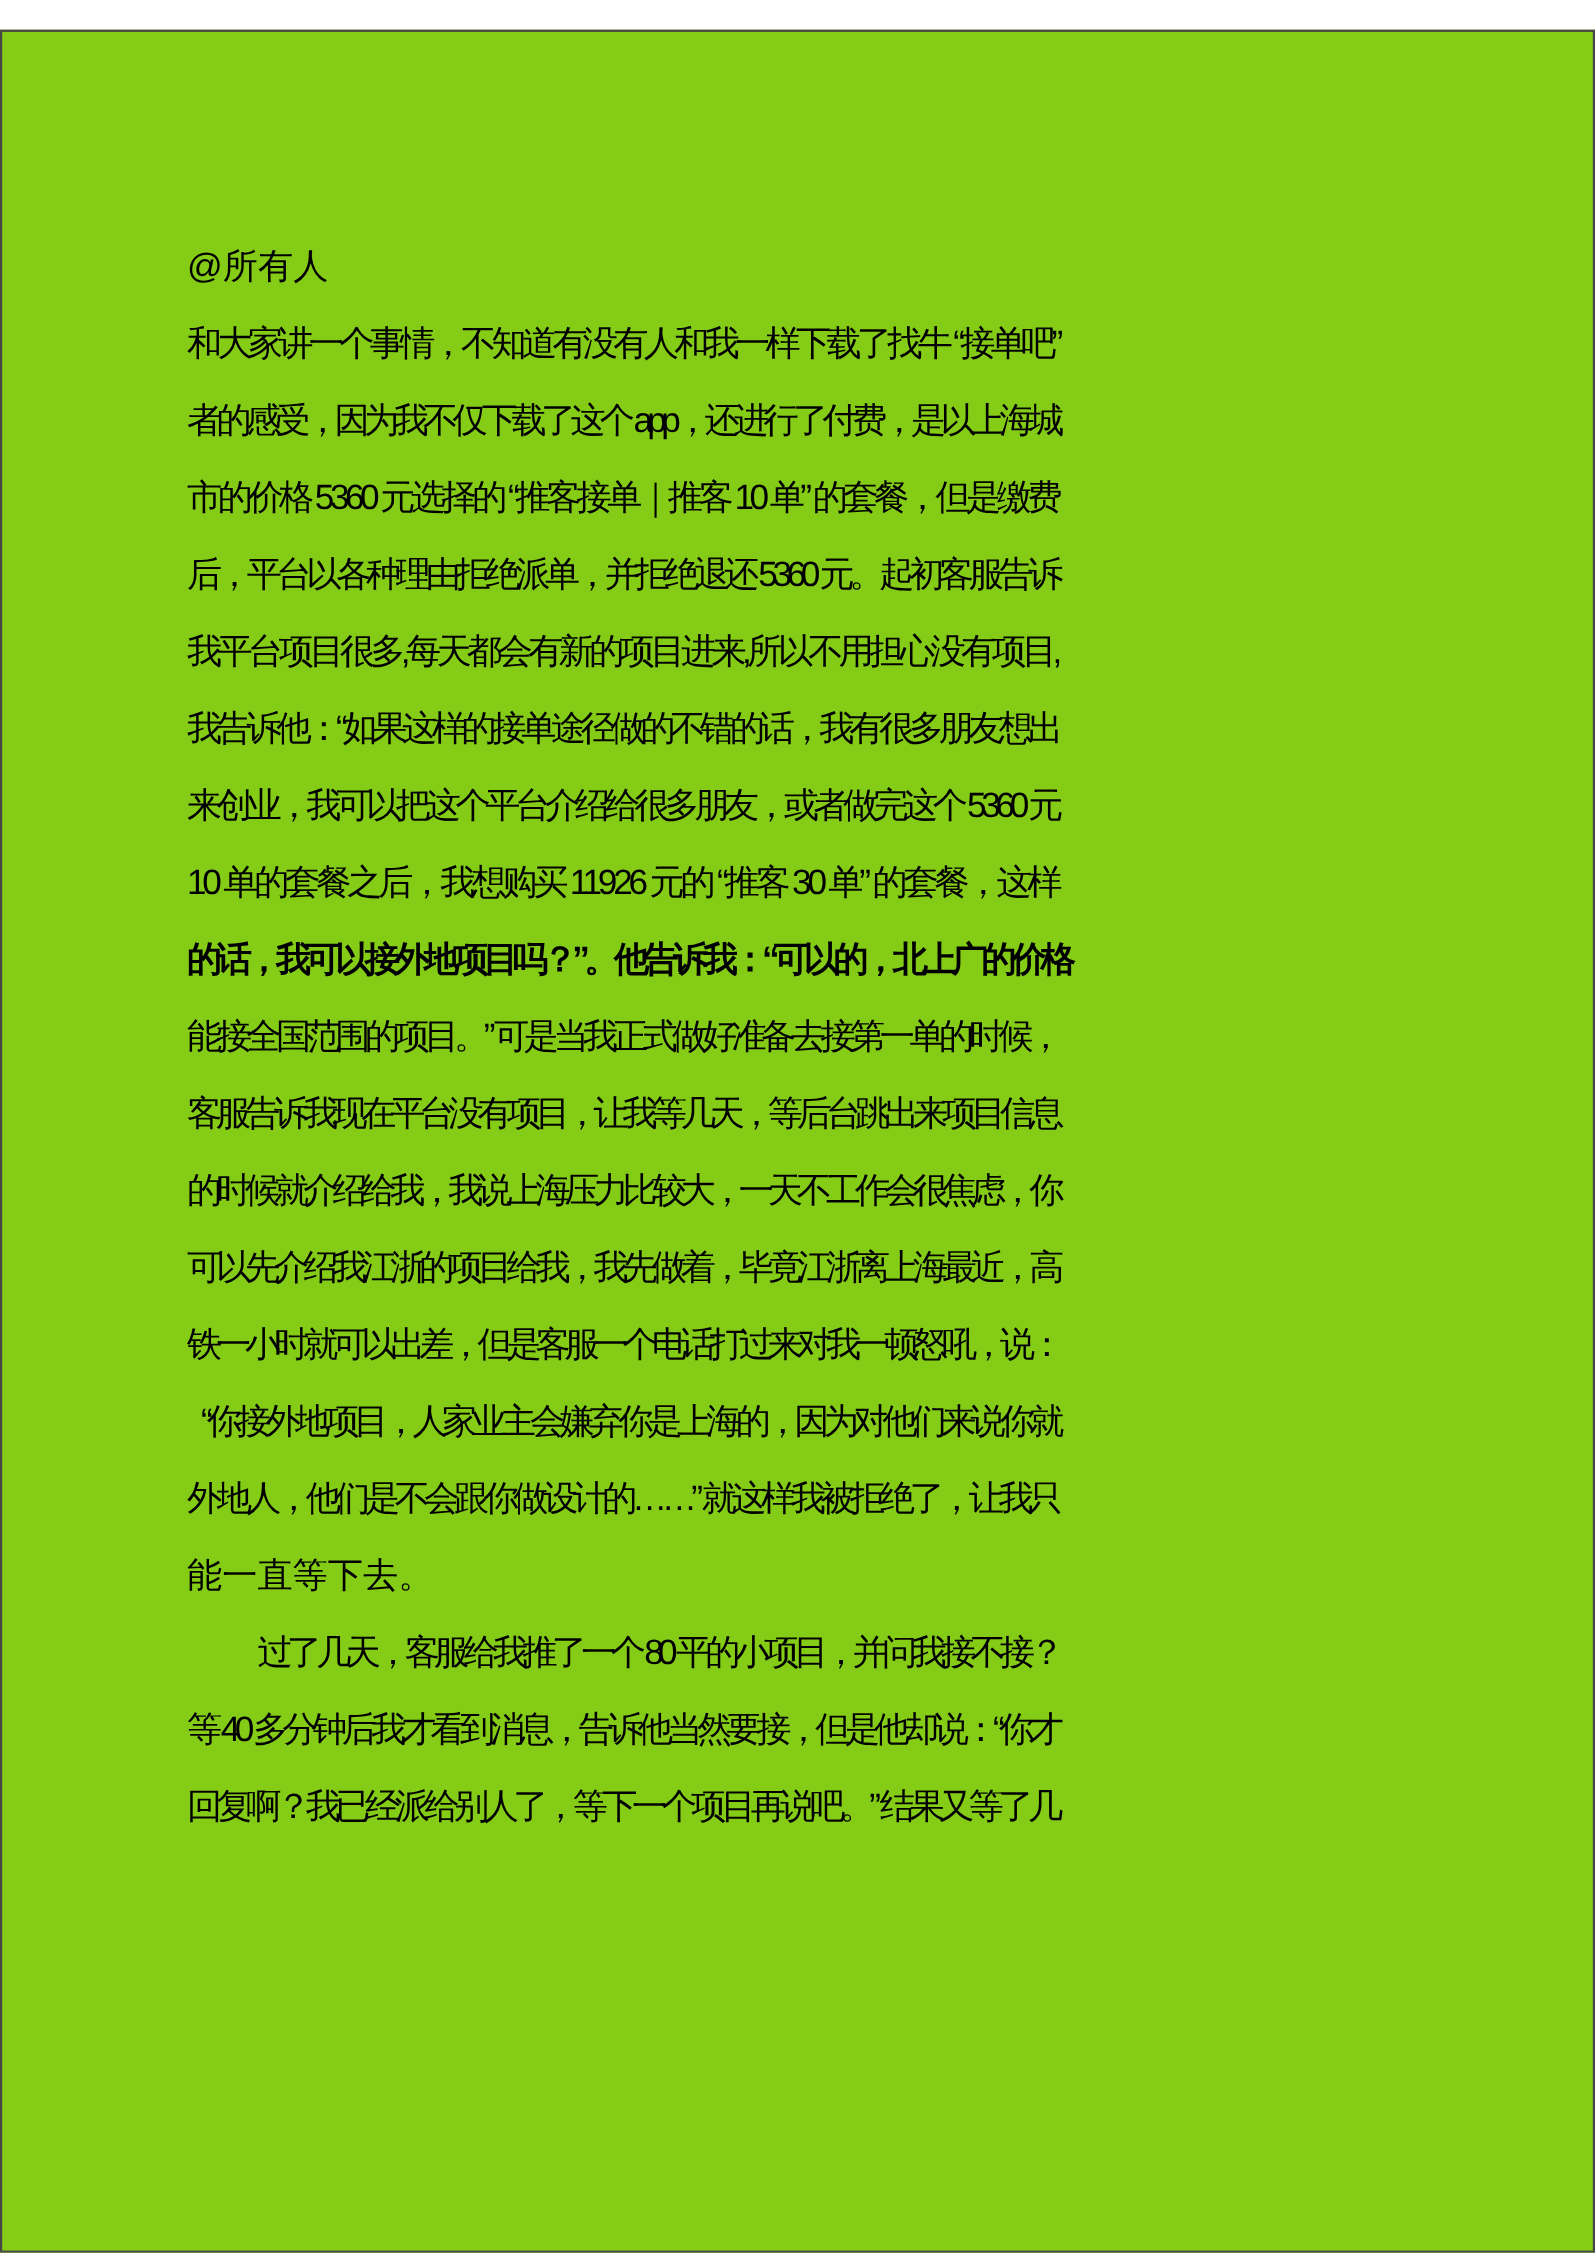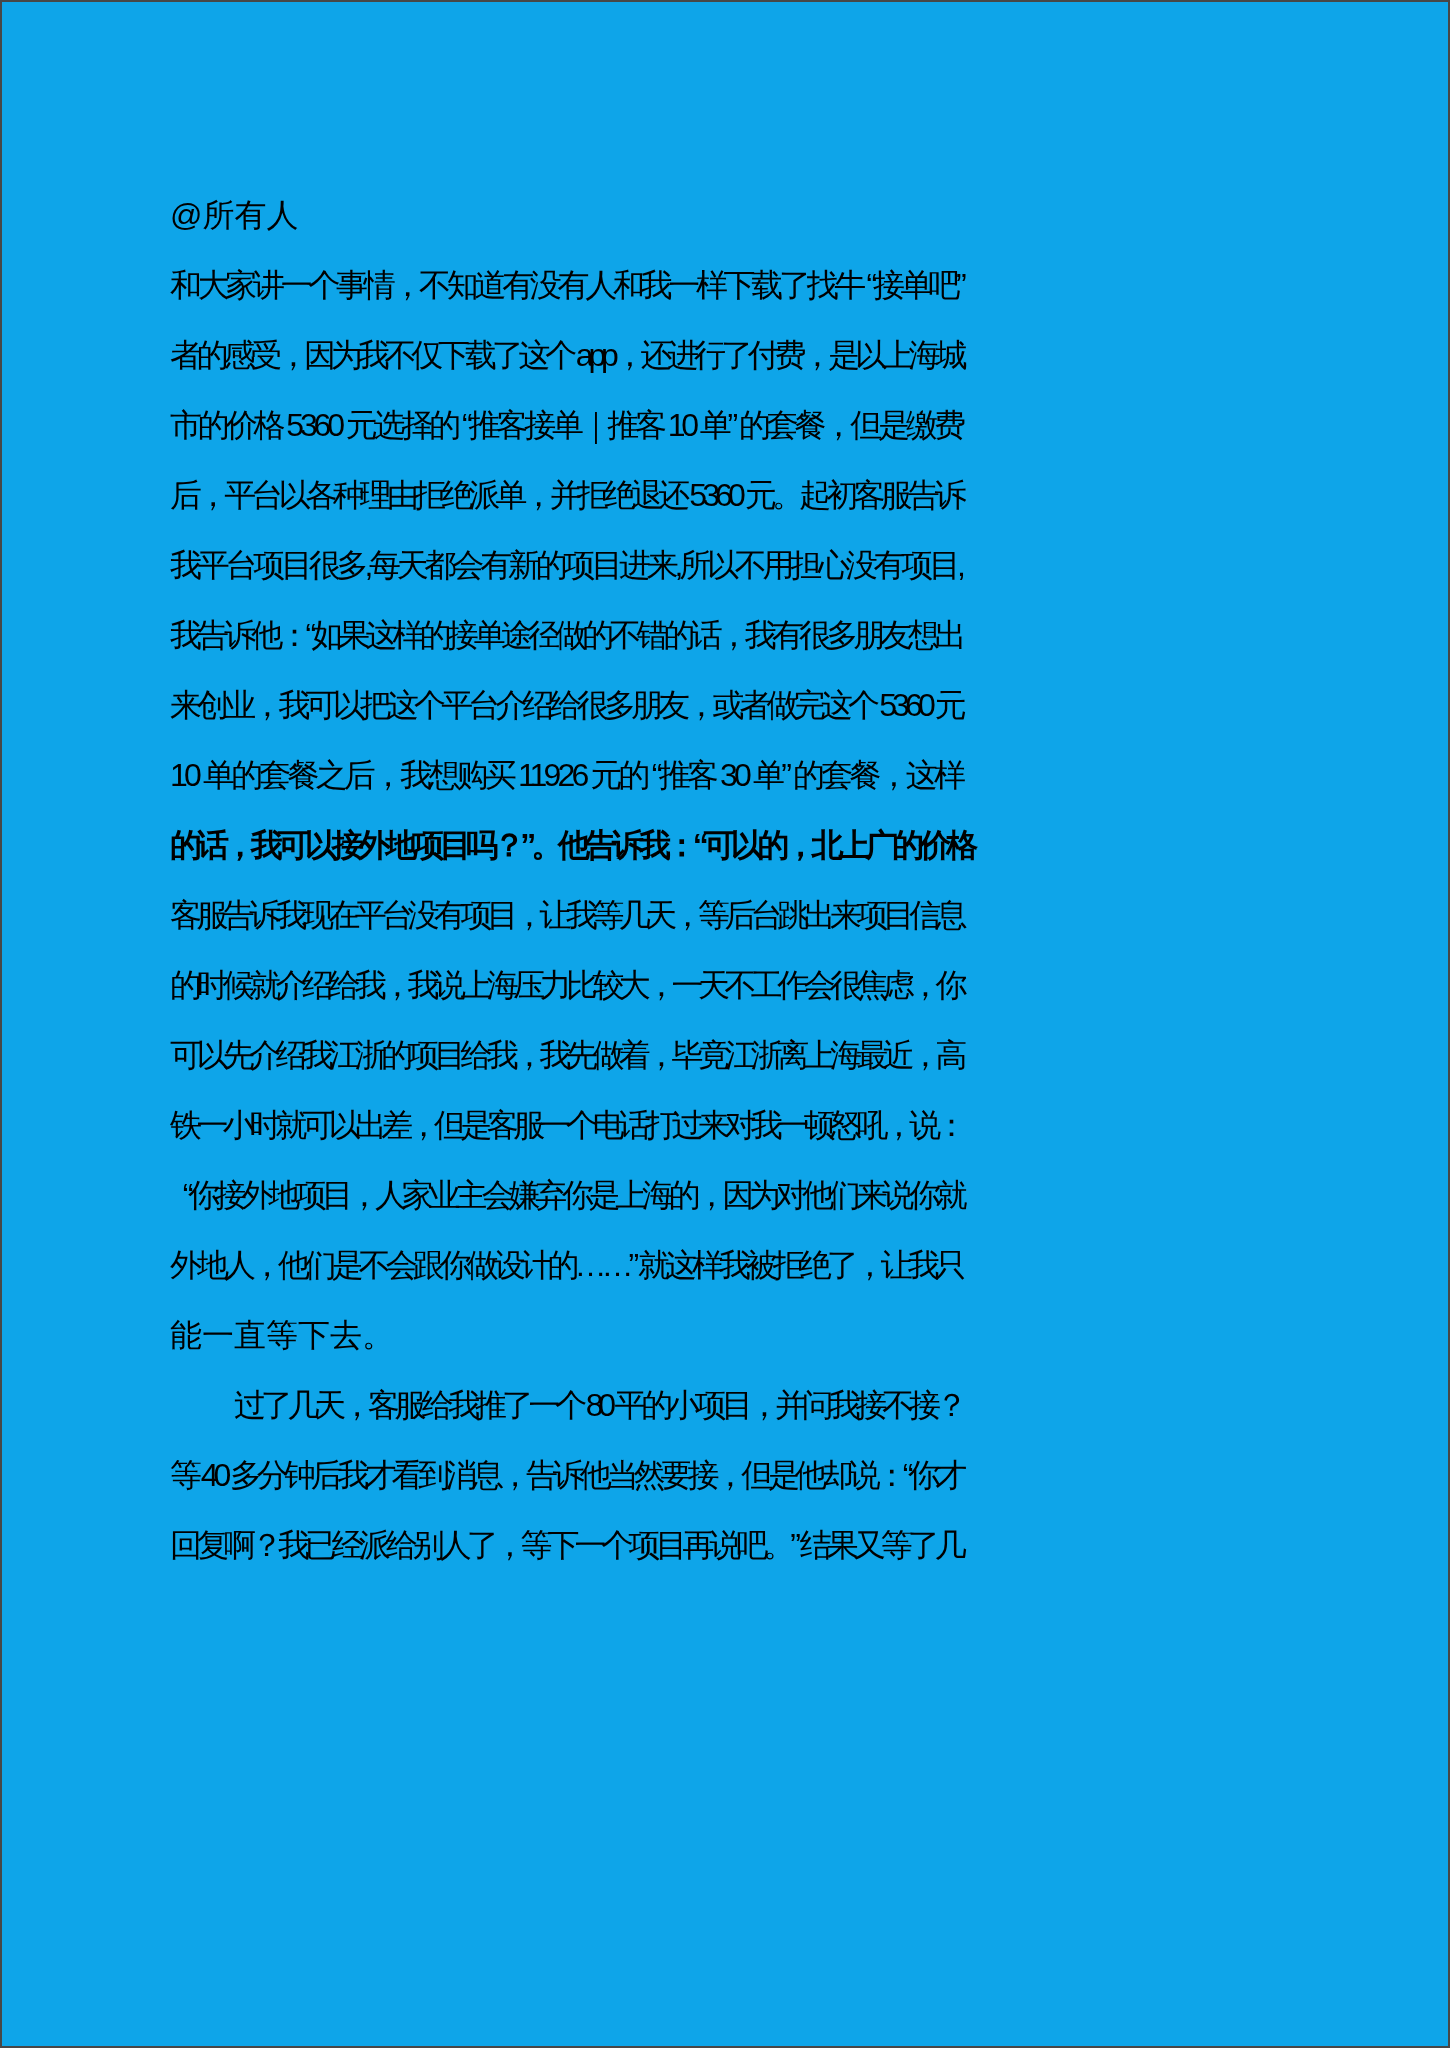--- a/index.html
+++ b/index.html
@@ -33,32 +33,33 @@
     line-height: 70px;
     height: 70px;
     white-space: nowrap;
     overflow: visible;
     text-align: left;
   }
 </style>
 </head>
 <body>
 
-<div class="page-frame" style="border-color: rgb(71, 71, 71); background: #0ea5e9;">
+<div class="page-frame" style="border-color: rgb(71, 71, 71); background: #84cc16; margin-top: 27px;">
   <div class="text-body" id="textBody" style="color: rgb(0, 0, 0);">
       <div class="line">@所有人</div>
       <div class="line" style="letter-spacing: -4.32px;">和大家讲一个事情，不知道有没有人和我一样下载了找牛 “接单吧”</div>
       <div class="line" style="letter-spacing: -5.19px;">者的感受，因为我不仅下载了这个 app，还进行了付费，是以上海城</div>
       <div class="line" style="letter-spacing: -4.13px;">市的价格 5360 元选择的 “推客接单｜推客 10 单” 的套餐，但是缴费</div>
       <div class="line" style="letter-spacing: -4.88px;">后，平台以各种理由拒绝派单，并拒绝退还 5360 元。起初客服告诉</div>
       <div class="line" style="letter-spacing: -4.23px;">我平台项目很多,每天都会有新的项目进来,所以不用担心没有项目,</div>
       <div class="line" style="letter-spacing: -4.9px;">我告诉他：“如果这样的接单途径做的不错的话，我有很多朋友想出</div>
       <div class="line" style="letter-spacing: -4.88px;">来创业，我可以把这个平台介绍给很多朋友，或者做完这个 5360 元</div>
       <div class="line" style="letter-spacing: -3.83px;">10 单的套餐之后，我想购买 11926 元的 “推客 30 单” 的套餐，这样</div>
       <div class="line" style="letter-spacing: -5.06px; font-weight: bold;">的话，我可以接外地项目吗？”。他告诉我：“可以的，北上广的价格</div>
+      <div class="line" style="letter-spacing: -5.03px;">能接全国范围的项目。” 可是当我正式做好准备去接第一单的时候，</div>
       <div class="line" style="letter-spacing: -5.6px;">客服告诉我现在平台没有项目，让我等几天，等后台跳出来项目信息</div>
       <div class="line" style="letter-spacing: -5.6px;">的时候就介绍给我，我说上海压力比较大，一天不工作会很焦虑，你</div>
       <div class="line" style="letter-spacing: -5.6px;">可以先介绍我江浙的项目给我，我先做着，毕竟江浙离上海最近，高</div>
       <div class="line" style="letter-spacing: -5.6px;">铁一小时就可以出差，但是客服一个电话打过来对我一顿怒吼，说：</div>
       <div class="line" style="text-indent: 0.4em; letter-spacing: -5.3px;">“你接外地项目，人家业主会嫌弃你是上海的，因为对他们来说你就</div>
       <div class="line" style="letter-spacing: -5.03px;">外地人，他们是不会跟你做设计的……” 就这样我被拒绝了，让我只</div>
       <div class="line">能一直等下去。</div>
       <div class="line" style="text-indent: 2em; letter-spacing: -5.23px;">过了几天，客服给我推了一个 80 平的小项目，并问我接不接？</div>
       <div class="line" style="letter-spacing: -5.09px;">等 40 多分钟后我才看到消息，告诉他当然要接，但是他却说：“你才</div>
       <div class="line" style="letter-spacing: -5.03px;">回复啊？我已经派给别人了，等下一个项目再说吧。” 结果又等了几</div>

